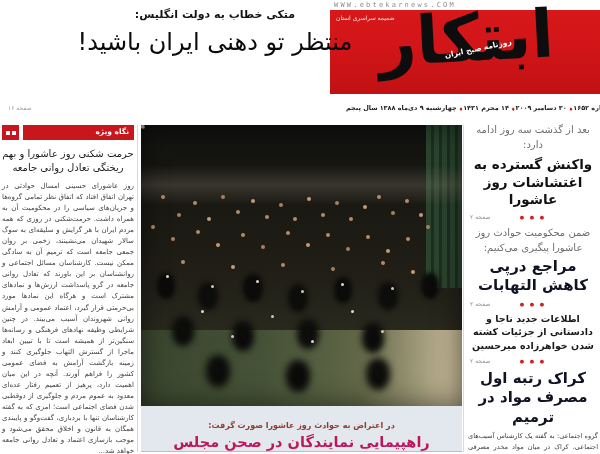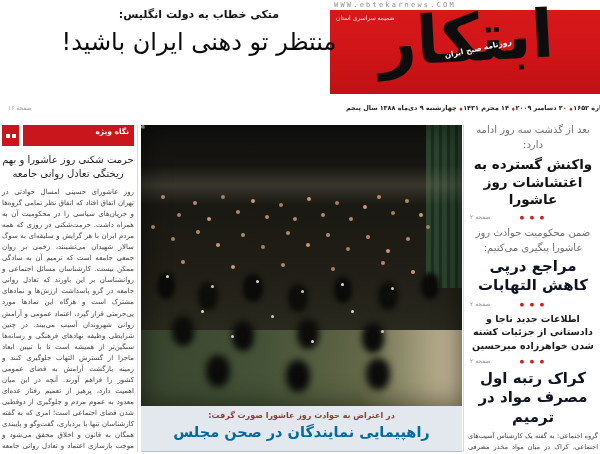--- a/index.html
+++ b/index.html
@@ -36,42 +36,42 @@
   }
   .dateline {
     position:absolute; left:346px; top:104px; width:252px;
     display:flex; justify-content:space-between; align-items:center;
     font-size:6.5px; font-weight:bold; color:#222; white-space:nowrap;
   }
   .dateline .item { display:inline-flex; align-items:flex-end; gap:2px; direction:rtl; }
   .dateline .diamond { color:#cc1212; font-size:5px; }
 
   
-  .lead { position:absolute; left:52px; top:8px; width:294px; text-align:center; }
+  .lead { position:absolute; left:68px; top:8px; width:294px; text-align:center; }
   .lead-kicker { font-size:11px; font-weight:bold; color:#141414; direction:rtl; }
   .lead-headline {
     margin-top:7px; font-size:24px; font-weight:normal; color:#0a0a0a;
     direction:rtl; white-space:nowrap; letter-spacing:-.5px;
   }
   .lead-subhead {
     margin-top:13px; font-size:12px; font-weight:bold; color:#161616; direction:rtl;
   }
   .lead-subhead .bullet { color:#cc1212; font-size:9px; margin-left:3px; }
   .lead-page-ref {
     position:absolute; left:8px; top:104px; font-size:6px; color:#9a9a9a; direction:rtl;
   }
 
   
   .v-divider { position:absolute; top:125px; bottom:2px; width:1px; background:#d9d9d9; }
   .v-divider.left  { left:137px; }
   .v-divider.right { left:463px; }
 
   
   .left-col { position:absolute; left:2px; top:125px; width:132px; }
-  .tab-row { display:flex; gap:4px; height:21px; }
+  .tab-row { display:flex; gap:4px; height:15px; }
   .corner-box {
     width:17px; background:#c9151c; display:flex; align-items:center;
     justify-content:center; gap:2px;
   }
   .corner-box i { display:block; width:4px; height:4px; background:#fff; }
   .tab-bar {
     flex:1; background:#c9151c; color:#ffffff; font-size:7.5px; font-weight:bold;
     direction:rtl; text-align:right; padding:2px 5px 0 0; line-height:1.2;
   }
   .sv-headline {
@@ -136,22 +136,22 @@
       200px 158px #ddd8c9, 250px 162px #cfc9b8, 60px 185px #ddd8c9, 130px 190px #cfc9b8,
       210px 185px #ddd8c9, 90px 210px #cfc9b8, 170px 215px #ddd8c9, 240px 205px #cfc9b8;
   }
   .photo .vignette { position:absolute; inset:0; box-shadow:inset 0 0 28px rgba(0,0,0,.55); }
 
   
   .caption {
     position:absolute; left:141px; top:406px; width:321px; height:46px;
     background:#e3e8ee; border-bottom:1px solid #b7c0ca; text-align:center;
   }
-  .cap-kicker { padding-top:5px; font-size:8px; font-weight:bold; color:#8e3b30; direction:rtl; }
-  .cap-headline { margin-top:4px; font-size:14.5px; font-weight:bold; color:#0369a1; direction:rtl; }
+  .cap-kicker { padding-top:15px; font-size:8px; font-weight:bold; color:#8e3b30; direction:rtl; }
+  .cap-headline { margin-top:4px; font-size:14.5px; font-weight:bold; color:#be185d; direction:rtl; }
 
   
   .right-col { position:absolute; left:468px; top:122px; width:130px; text-align:center; }
   .story-kicker { font-size:10px; color:#6d6d6d; direction:rtl; line-height:1.5; }
   .h-big   { font-size:13.5px; font-weight:bold; color:#111; line-height:1.3;  direction:rtl; margin-top:4px; }
   .h-huge  { font-size:15px;   font-weight:bold; color:#101322; line-height:1.3; direction:rtl; margin-top:2px; }
   .h-med   { font-size:9.5px;  font-weight:bold; color:#1a1a1a; line-height:1.45; direction:rtl; margin-top:2px; }
   .ref-row { position:relative; height:11px; margin:2px 0 3px 0; }
   .ref-row .page-ref { position:absolute; left:2px; top:2px; font-size:6px; color:#8d8d8d; direction:rtl; }
   .ref-row .dots { font-size:5px; color:#cc2222; letter-spacing:2px; padding-top:3px; }

